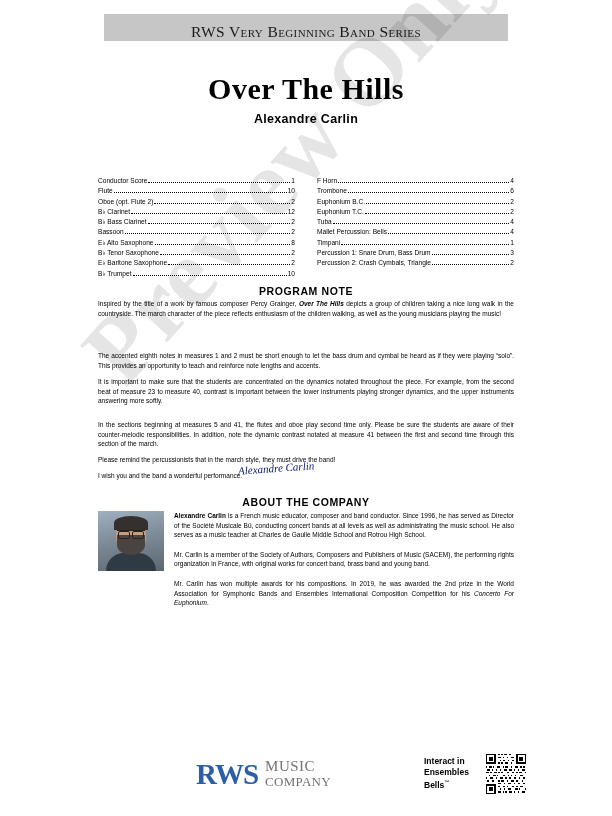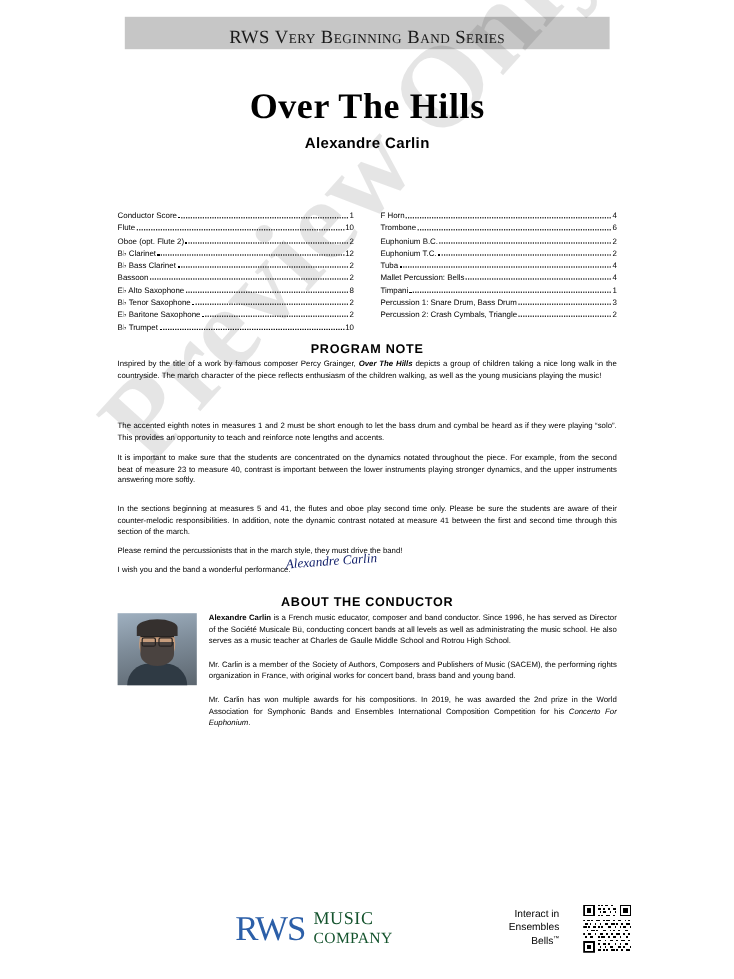--- a/index.html
+++ b/index.html
@@ -256,43 +256,42 @@
     top: 752px;
     width: 170px;
     height: 44px;
     z-index: 6;
     display: flex;
     align-items: center;
   }
   .rws-mark {
     font-family: "Liberation Serif", serif;
     font-size: 29px;
-    font-weight: normal;
+    font-weight: bold;
     color: #2c5fa8;
     letter-spacing: -1px;
     line-height: 1;
   }
   .rws-words {
     margin-left: 7px;
     font-family: "Liberation Serif", serif;
-    color: #14532d;
+    color: #737373;
     line-height: 1.05;
   }
   .rws-music { font-size: 15px; letter-spacing: 0.5px; }
   .rws-company { font-size: 13px; letter-spacing: 0.3px; }
 
   .interact-block {
     position: absolute;
     left: 424px;
     top: 756px;
     z-index: 6;
     font-size: 8.5px;
-    font-weight: normal;
+    font-weight: bold;
     line-height: 10.5px;
-    text-align: right;
   }
   .qr {
     position: absolute;
     left: 486px;
     top: 754px;
     width: 40px;
     height: 40px;
     z-index: 6;
   }
 
@@ -416,21 +415,21 @@
   <div class="section-head" id="program-note-head">PROGRAM NOTE</div>
   <div class="para" id="program-note-text"><span>Inspired by the title of a work by famous composer Percy Grainger, </span><i><b>Over The Hills</b></i><span> depicts a group of children taking a nice long walk in the countryside. The march character of the piece reflects enthusiasm of the children walking, as well as the young musicians playing the music!</span></div>
 
   <div class="para" id="notes-p1">The accented eighth notes in measures 1 and 2 must be short enough to let the bass drum and cymbal be heard as if they were playing “solo”. This provides an opportunity to teach and reinforce note lengths and accents.</div>
   <div class="para" id="notes-p2">It is important to make sure that the students are concentrated on the dynamics notated throughout the piece. For example, from the second beat of measure 23 to measure 40, contrast is important between the lower instruments playing stronger dynamics, and the upper instruments answering more softly.</div>
   <div class="para" id="notes-p3">In the sections beginning at measures 5 and 41, the flutes and oboe play second time only. Please be sure the students are aware of their counter-melodic responsibilities. In addition, note the dynamic contrast notated at measure 41 between the first and second time through this section of the march.</div>
   <div class="para" id="notes-p4">Please remind the percussionists that in the march style, they must drive the band!</div>
   <div class="para" id="notes-p5">I wish you and the band a wonderful performance.</div>
   <div class="signature">Alexandre Carlin</div>
 
-  <div class="section-head" id="composer-head">ABOUT THE CONDUCTOR</div>
+  <div class="section-head" id="composer-head">ABOUT THE COMPANY</div>
   <div class="composer-photo">
     <div class="photo-body"></div>
     <div class="photo-face"></div>
     <div class="photo-beard"></div>
     <div class="photo-hair"></div>
     <div class="photo-glasses"></div>
   </div>
   <div class="composer-bio">
     <p class="bio-p"><b>Alexandre Carlin</b><span> is a French music educator, composer and band conductor. Since 1996, he has served as Director of the Société Musicale Bü, conducting concert bands at all levels as well as administrating the music school. He also serves as a music teacher at Charles de Gaulle Middle School and Rotrou High School.</span></p>
     <p class="bio-p">Mr. Carlin is a member of the Society of Authors, Composers and Publishers of Music (SACEM), the performing rights organization in France, with original works for concert band, brass band and young band.</p>

